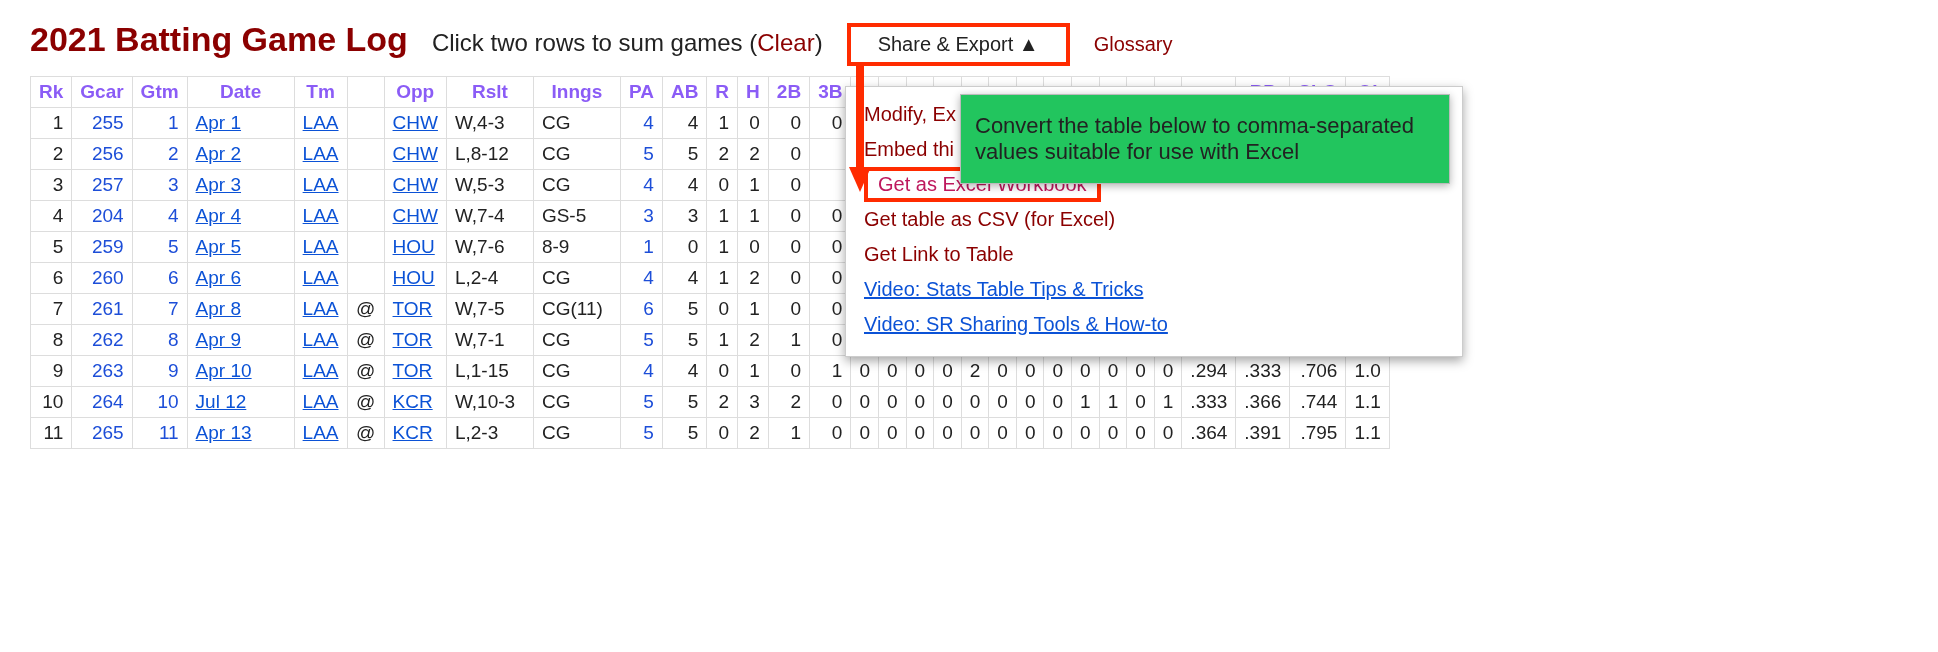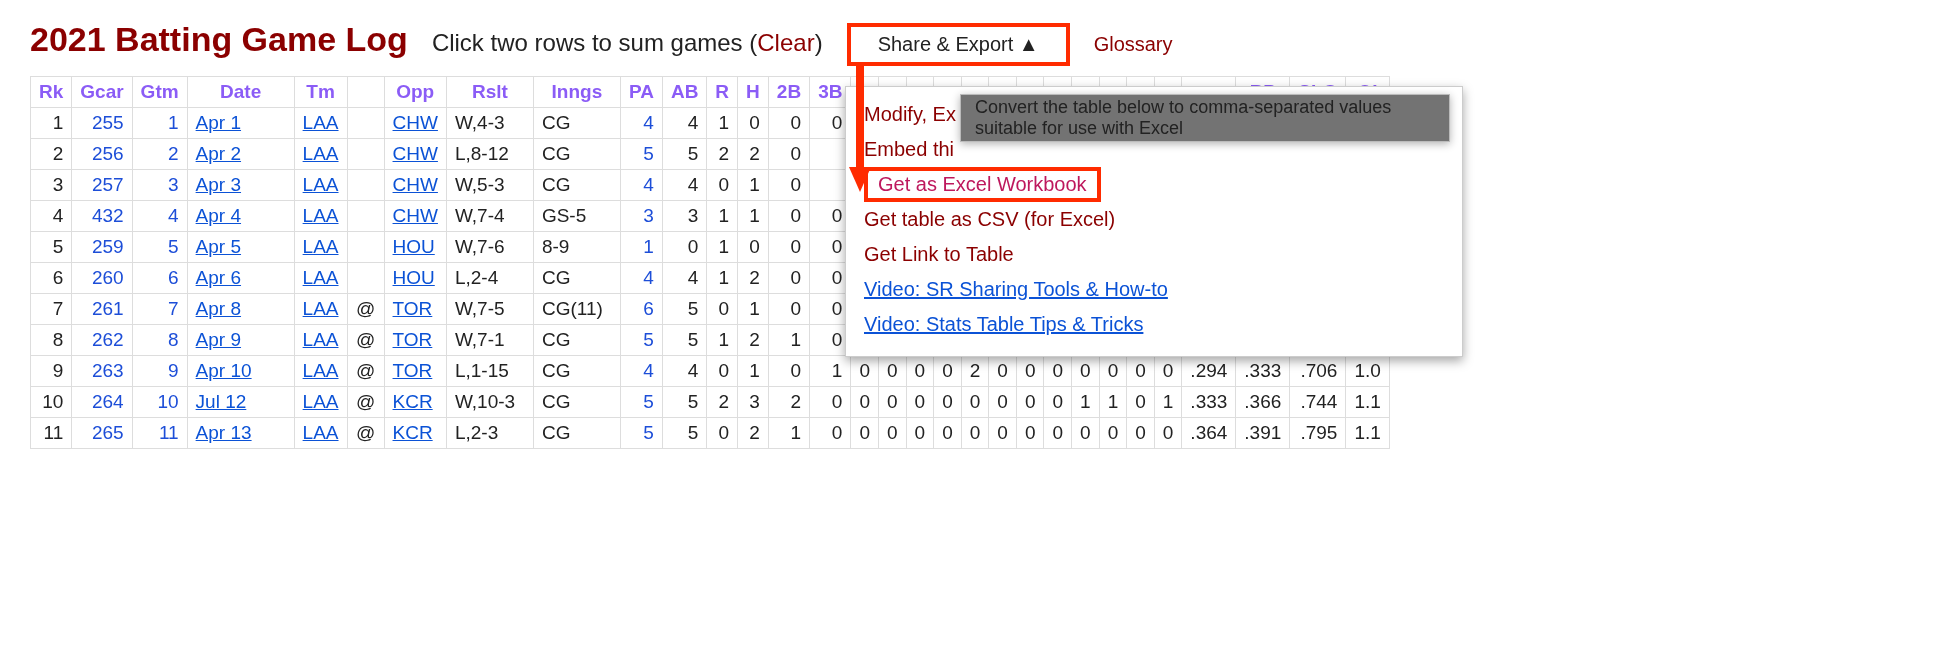--- a/index.html
+++ b/index.html
@@ -92,25 +92,25 @@
     z-index: 10;
     pointer-events: none;
   }
 
   
   .tooltip {
     position: absolute;
     left: 960px;
     top: 94px;
     width: 460px;
-    background: #737373;
+    background: #22c55e;
     border: 1px solid #bbb;
     box-shadow: 0 2px 8px rgba(0,0,0,.3);
-    padding: 2px 14px;
-    font-size: 18px;
+    padding: 18px 14px;
+    font-size: 22px;
     z-index: 20;
   }
 </style>
 </head>
 <body>
 
 <div class="header-row">
   <h1 class="page-title">2021 Batting Game Log</h1>
   <span class="sum-hint">
     <span>Click two rows to sum games (</span><span class="clear-link">Clear</span><span>)</span>
@@ -255,21 +255,21 @@
         <td class="r"></td>
         <td class="r"></td>
         <td class="r"></td>
         <td class="r"></td>
         <td class="r">231</td>
         <td class="r">.615</td>
         <td class="r">.8</td>
       </tr>
       <tr>
         <td class="r">4</td>
-        <td class="r"><span class="dark-red">432</span></td>
+        <td class="r"><span class="dark-red">204</span></td>
         <td class="r"><span class="dark-red">4</span></td>
         <td><span class="link">Apr 4</span></td>
         <td><span class="link">LAA</span></td>
         <td class="c"></td>
         <td><span class="link">CHW</span></td>
         <td>W,7-4</td>
         <td>GS-5</td>
         <td class="r"><span class="dark-red">3</span></td>
         <td class="r">3</td>
         <td class="r">1</td>
@@ -526,17 +526,17 @@
       </tr>
     </tbody>
 </table>
 
 <div class="dropdown">
   <span class="menu-item menu-red">Modify, Ex</span>
   <span class="menu-item menu-red">Embed thi</span>
   <span class="excel-highlight">Get as Excel Workbook</span>
   <span class="menu-item menu-red">Get table as CSV (for Excel)</span>
   <span class="menu-item menu-red">Get Link to Table</span>
+  <span class="menu-item menu-link">Video: Stats Table Tips &amp; Tricks</span>
   <span class="menu-item menu-link">Video: SR Sharing Tools &amp; How-to</span>
-  <span class="menu-item menu-link">Video: Stats Table Tips &amp; Tricks</span>
 </div>
 
 <div class="tooltip">Convert the table below to comma-separated values suitable for use with Excel</div>
 
 </body></html>

